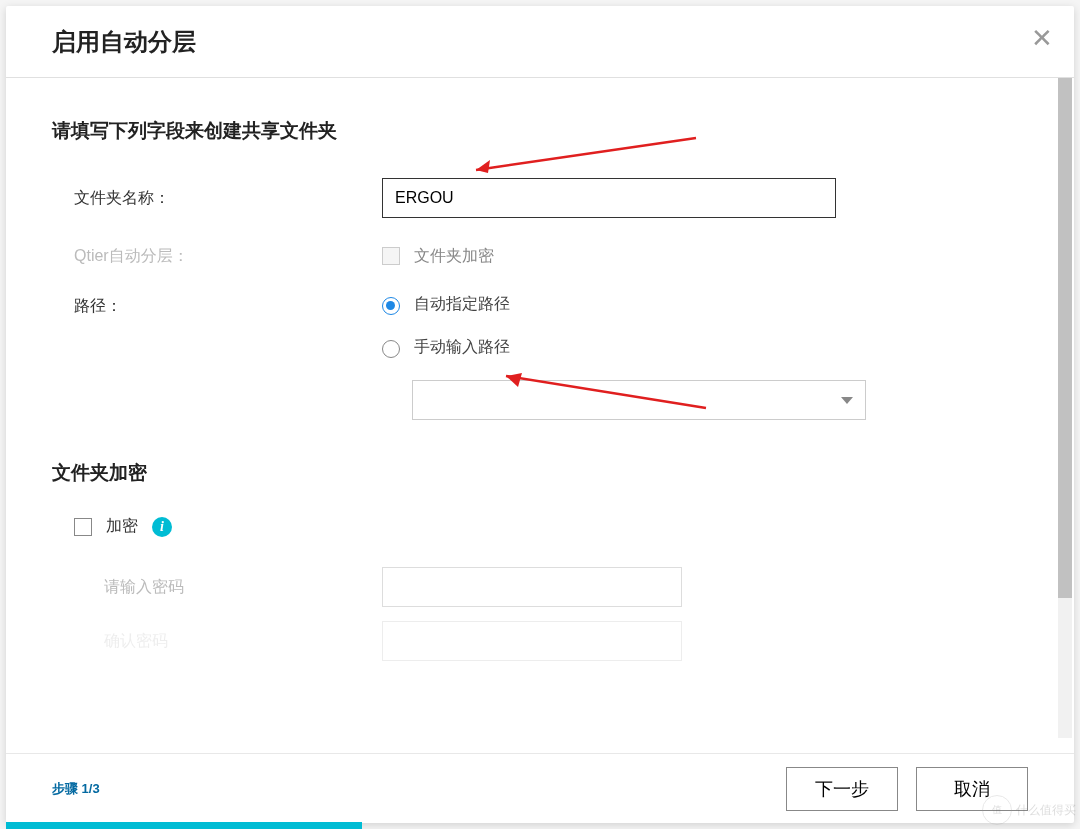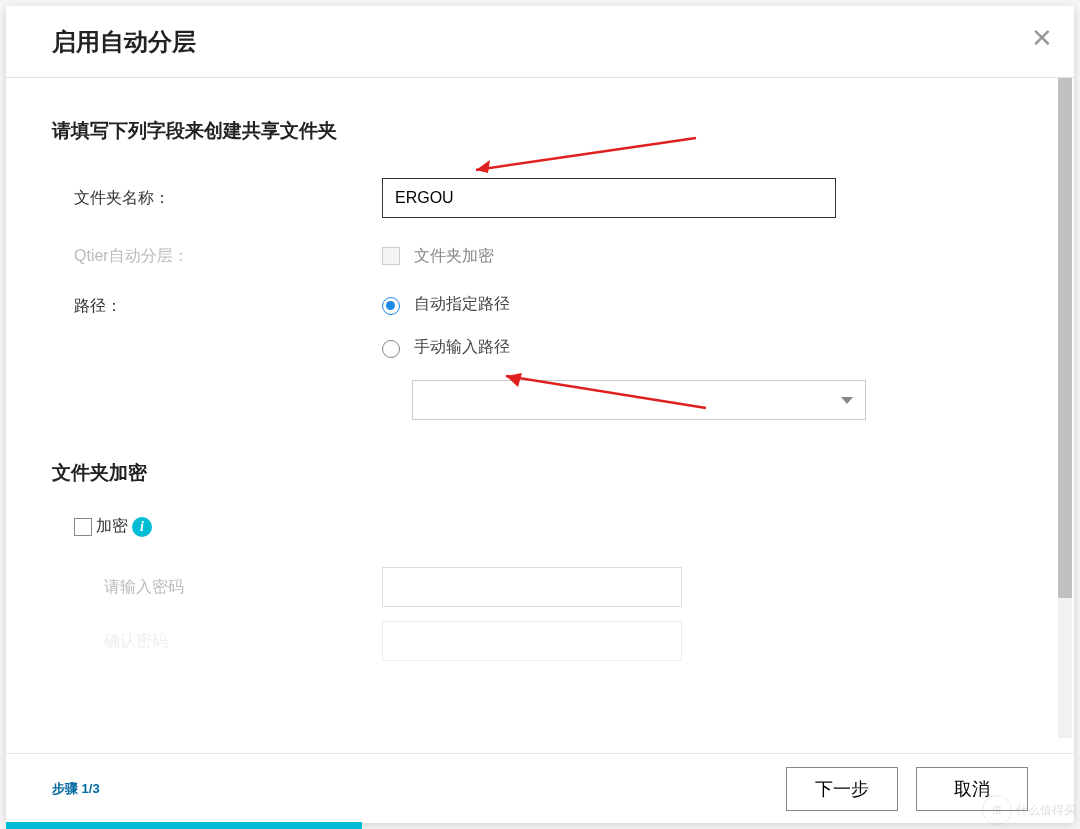--- a/index.html
+++ b/index.html
@@ -156,21 +156,21 @@
     .section-title2 {
       font-size: 19px;
       font-weight: 700;
       color: #222;
       margin-top: 40px;
       margin-bottom: 30px;
     }
     .encrypt-row {
       display: flex;
       align-items: center;
-      gap: 4px;
+      gap: 14px;
       padding-left: 22px;
       margin-bottom: 30px;
     }
     .info-icon {
       width: 20px; height: 20px;
       border-radius: 50%;
       background: #00bcd4;
       color: #fff;
       font-size: 14px;
       font-weight: 700;

